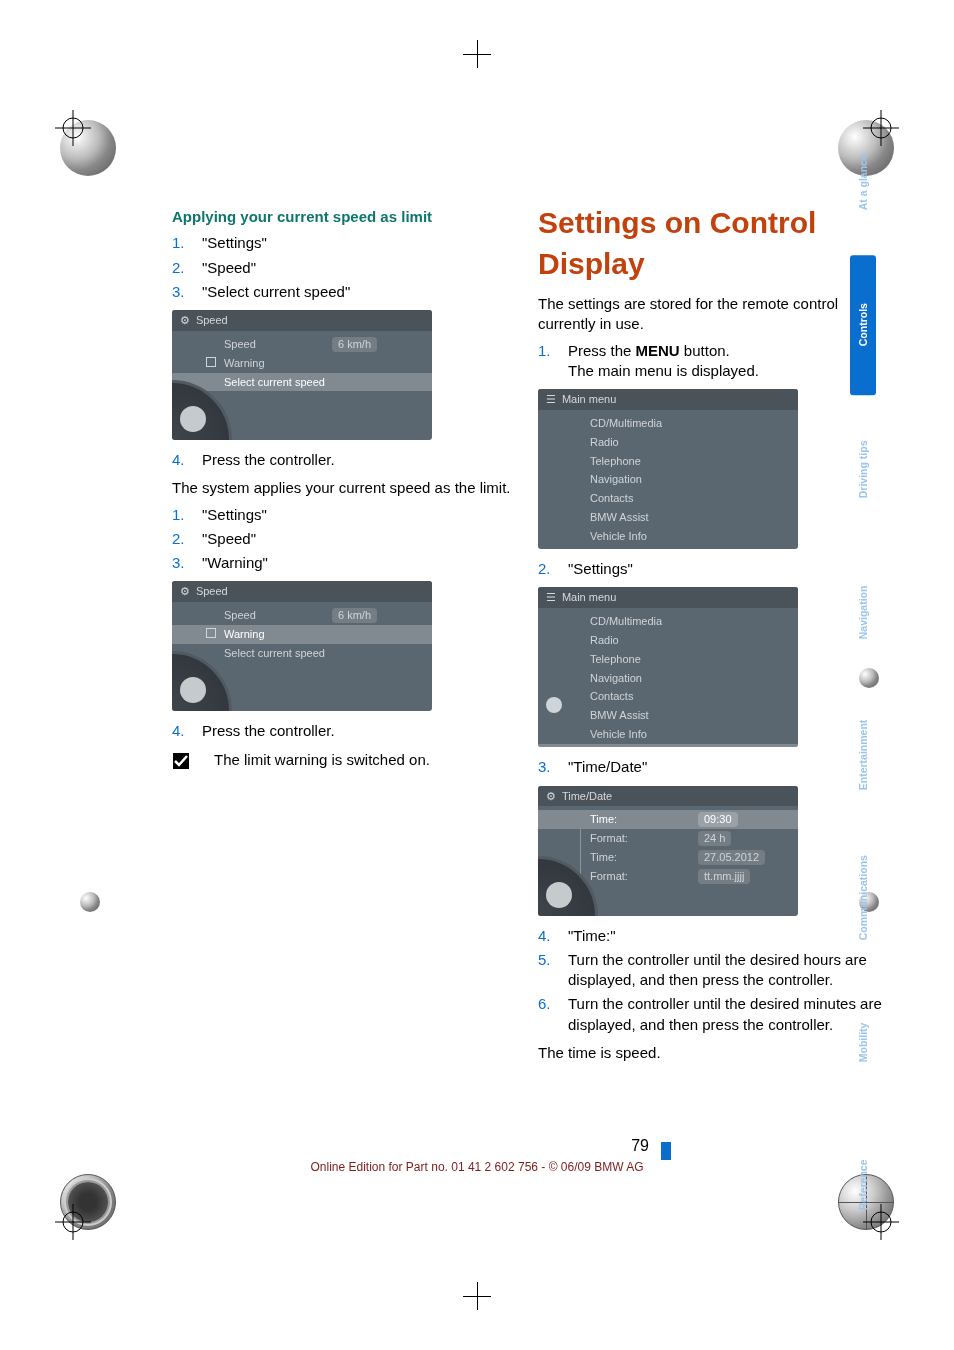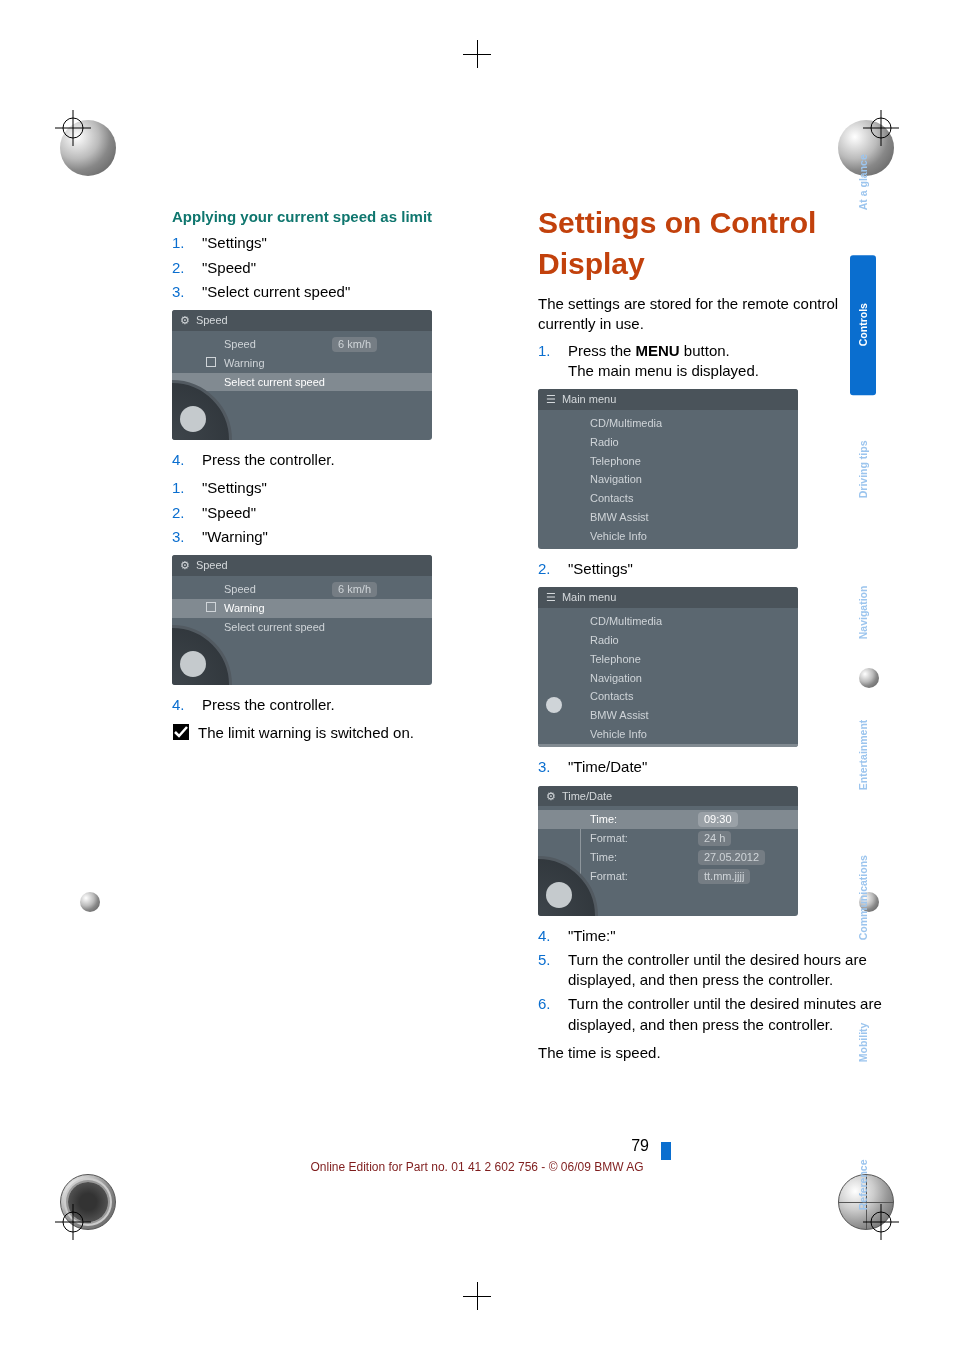--- a/index.html
+++ b/index.html
@@ -25,21 +25,21 @@
   .knob.tr{right:60px;top:120px;width:56px;height:56px}
   .body{position:absolute;top:203px;left:172px;right:72px;bottom:170px;display:flex;gap:22px}
   .col{flex:1;min-width:0}
   .h1{color:#c2410c;font-size:30px;font-weight:bold;margin-bottom:10px}
   .h2{color:#0f766e;font-size:15px;font-weight:bold;margin:4px 0 6px}
   .h3{color:#0a6ecf;font-size:15px;font-weight:bold;margin:12px 0 6px}
   ol.bullets{list-style:none;padding:0;margin:0 0 8px}
   ol.bullets li{display:flex;gap:14px;margin-bottom:4px}
   ol.bullets .num{color:#0a6ecf;min-width:16px}
   .para{margin:6px 0}
-  .check{display:flex;gap:8px;align-items:flex-start;margin-top:2px}
+  .check{display:flex;gap:24px;align-items:flex-end;margin-top:2px}
   .check svg{flex:0 0 18px}
   .screenshot{width:260px;height:130px;background:#5b6770;border-radius:3px;margin:8px 0 10px;overflow:hidden;color:#d5d9dc;font-size:11px;position:relative}
   .screenshot.tall{height:160px}
   .ss-title{background:#4a535a;padding:3px 8px;font-size:11px;display:flex;gap:6px;align-items:center}
   .ss-body{padding:4px 0 0}
   .ss-row{padding:2px 8px 2px 52px;position:relative;color:#cfd4d8}
   .ss-row.sel{background:#818a91;color:#fff}
   .ss-row .val{position:absolute;left:160px;background:#757d84;padding:0 6px;border-radius:4px}
   .ss-row.sel .val{background:#9aa1a7}
   .ss-check{position:absolute;left:34px;top:3px;width:10px;height:10px;border:1px solid #cfd4d8}
@@ -160,20 +160,21 @@
             <div class="d2"></div>
           </div>
       </div>
 
       <ol class="bullets">
         <li>
             <span class="num">4.</span>
             <span>Press the controller.</span>
           </li>
       </ol>
+      <div class="para">The system applies your current speed as the limit.</div>
 
       <ol class="bullets">
         <li>
             <span class="num">1.</span>
             <span>"Settings"</span>
           </li>
         <li>
             <span class="num">2.</span>
             <span>"Speed"</span>
           </li>

